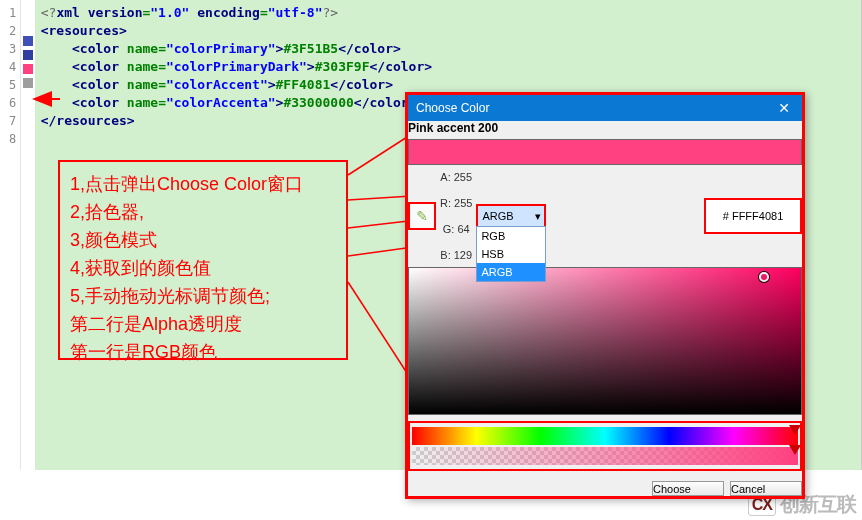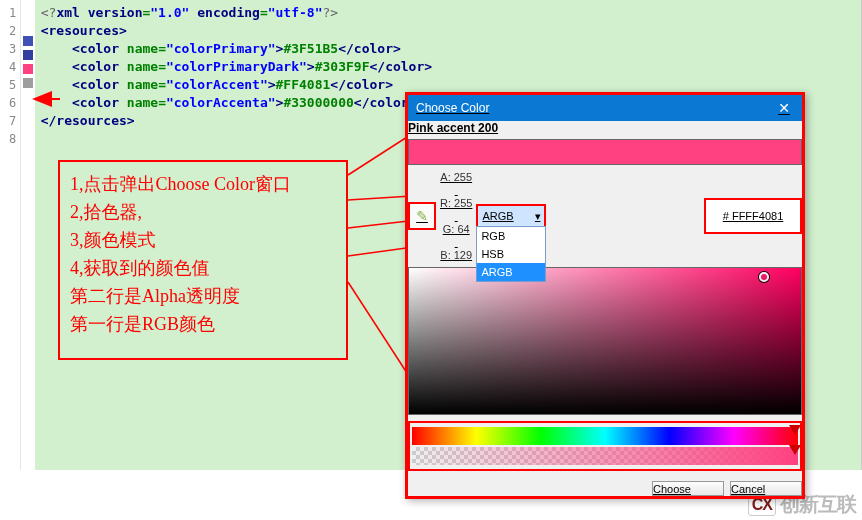--- a/index.html
+++ b/index.html
@@ -9,23 +9,23 @@
 .gutter div { height: 18px; line-height: 18px; }
 .swatches { width: 14px; background: #fff; padding-top: 4px; }
 .swatches div { width: 10px; height: 10px; margin: 4px auto; }
 .code { background: #d2efce; padding: 4px 6px; font-family: Consolas, monospace; font-size: 13px; line-height: 18px; position: relative; width: 100%; }
 .code .row { height: 18px; white-space: pre; }
 .tag { color: #000080; font-weight: bold; }
 .attr { color: #008000; font-weight: bold; }
 .val { color: #0000ff; font-weight: bold; }
 .txt { color: #008000; font-weight: bold; }
 .pi { color: #666; }
-.annotation-box { position: absolute; left: 58px; top: 160px; width: 290px; height: 200px; border: 2px solid #ff0000; background: transparent; padding: 8px 10px; font-family: Liberation Serif, serif; font-size: 18px; color: #ff0000; line-height: 28px; z-index: 5; }
+.annotation-box { position: absolute; left: 58px; top: 160px; width: 290px; height: 200px; border: 2px solid #ff0000; background: transparent; padding: 8px 10px; font-family: Liberation Sans, sans-serif; font-size: 18px; color: #ff0000; line-height: 28px; z-index: 5; }
 svg.arrows { position: absolute; left: 0; top: 0; pointer-events: none; z-index: 6; }
-.dialog { position: absolute; left: 405px; top: 92px; width: 400px; background: #f0f0f0; border: 3px solid #ff0000; box-shadow: 2px 2px 8px rgba(0,0,0,0.3); z-index: 10; text-decoration: underline; }
+.dialog { position: absolute; left: 405px; top: 92px; width: 400px; background: #f0f0f0; border: 3px solid #ff0000; box-shadow: 2px 2px 8px rgba(0,0,0,0.3); z-index: 10; }
 .titlebar { background: #0b78d3; color: #fff; height: 26px; line-height: 26px; padding: 0 8px; display: flex; justify-content: space-between; align-items: center; font-size: 12px; }
 .titlebar .x { width: 20px; text-align: center; cursor: pointer; font-size: 14px; }
 .dlg-body { padding: 0; }
 .swatch-name { font-weight: bold; margin-bottom: 4px; }
 .big-swatch { height: 26px; background: #ff4081; border: 1px solid #666; margin-bottom: 6px; }
 .picker-row { display: flex; align-items: center; gap: 4px; margin-bottom: 6px; }
 .eyedrop { width: 28px; height: 28px; border: 2px solid #ff0000; display: flex; align-items: center; justify-content: center; background: #fafafa; font-size: 14px; }
 .argb-lbl { font-size: 11px; color: #333; display: flex; align-items: center; gap: 1px; flex-direction: column; }
 .argb-lbl span { display: inline-block; }
 .mode-select { position: relative; width: 70px; border: 2px solid #ff0000; background: #fff; }
@@ -77,20 +77,21 @@
     <div class="row">    <span class="tag">&lt;color </span><span class="attr">name=</span><span class="val">"<span>colorAccenta</span>"</span><span class="tag">&gt;</span><span class="txt">#33000000</span><span class="tag">&lt;/color&gt;</span></div>
     <div class="row"><span class="tag">&lt;/resources&gt;</span></div>
   </div>
 </div>
 
 <div class="annotation-box">
   <div>1,点击弹出Choose Color窗口</div>
   <div>2,拾色器,</div>
   <div>3,颜色模式</div>
   <div>4,获取到的颜色值</div>
+  <div>5,手动拖动光标调节颜色;</div>
   <div>   第二行是Alpha透明度</div>
   <div>   第一行是RGB颜色</div>
 </div>
 
 <svg class="arrows" width="862" height="520">
   <defs>
       <marker id="ah" markerWidth="10" markerHeight="8" refX="8" refY="4" orient="auto">
         <path d="M0,0 L10,4 L0,8 Z" fill="#ff0000"></path>
       </marker>
     </defs>

